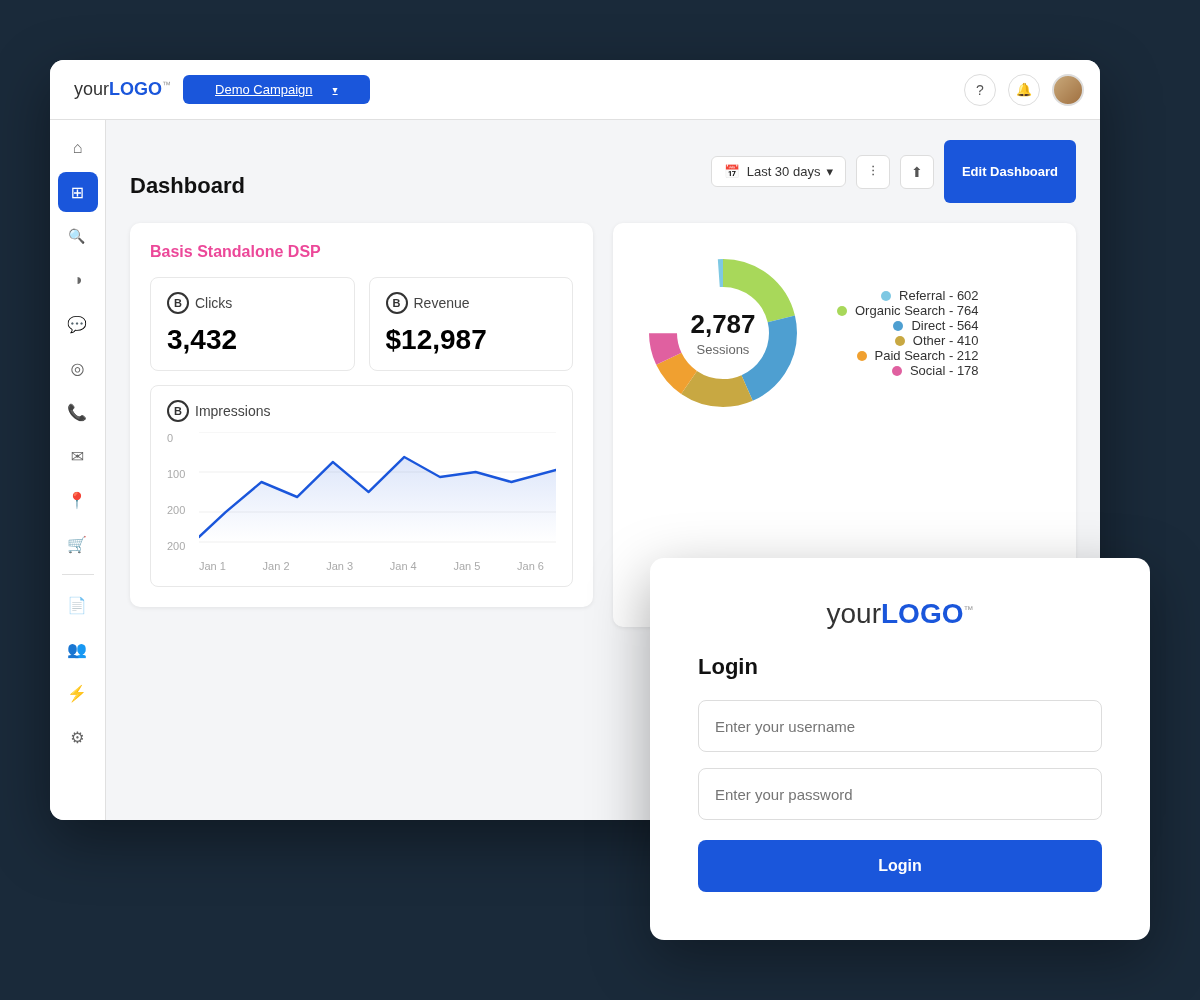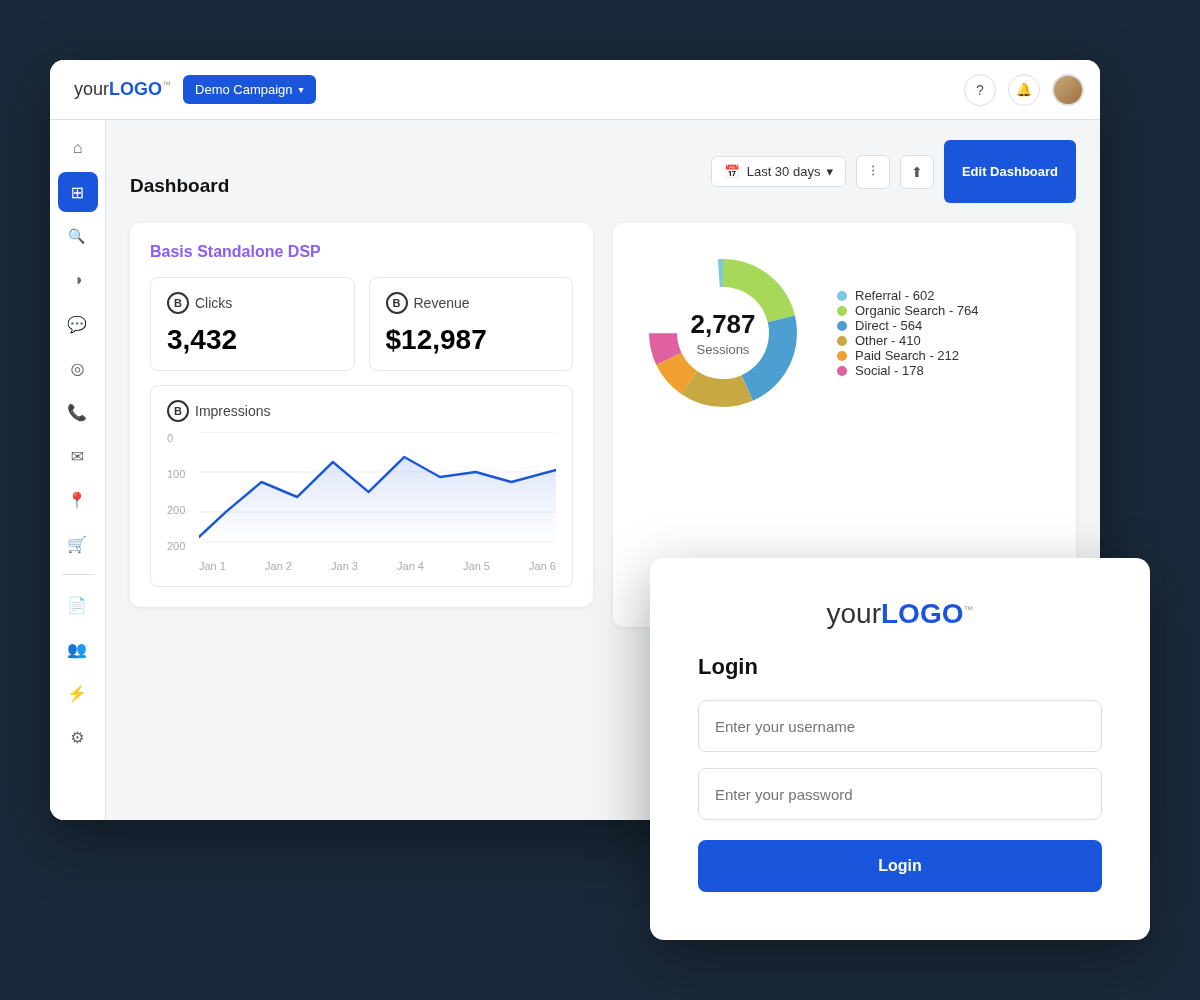--- a/index.html
+++ b/index.html
@@ -58,27 +58,28 @@
     .nav-logo sup {
       font-size: 9px;
       color: #999;
     }
 
     .campaign-btn {
       background: #1a56db;
       color: #fff;
       border: none;
       border-radius: 6px;
-      padding: 7px 12px;
+      padding: 7px 32px;
       font-size: 13px;
       cursor: pointer;
       display: flex;
       align-items: center;
-      gap: 6px;
+      gap: 20px;
       data-interactable: true;
+      text-decoration: underline;
     }
     .campaign-btn .chevron { font-size: 10px; }
 
     .nav-spacer { flex: 1; }
 
     .nav-icons {
       display: flex;
       align-items: center;
       gap: 12px;
     }
@@ -156,21 +157,21 @@
       background: #f4f5f7;
     }
 
     .dashboard-header {
       display: flex;
       align-items: center;
       margin-bottom: 20px;
     }
 
     .dashboard-title {
-      font-size: 19px;
+      font-size: 22px;
       font-weight: 700;
       color: #111;
       flex: 1;
       margin-top: 28px;
     }
 
     .header-actions {
       display: flex;
       align-items: center;
       gap: 10px;
@@ -224,21 +225,21 @@
     .card {
       background: #fff;
       border-radius: 10px;
       padding: 20px;
       box-shadow: 0 1px 4px rgba(0,0,0,0.08);
     }
 
     .card-title {
       font-size: 16px;
       font-weight: 700;
-      color: #8b5cf6;
+      color: #ec4899;
       margin-bottom: 16px;
     }
 
     
     .dsp-card {
       grid-column: 1;
     }
 
     .metrics-grid {
       display: grid;
@@ -308,21 +309,21 @@
       position: absolute;
       left: 32px;
       right: 0;
       top: 0;
       bottom: 20px;
     }
 
     .chart-labels-x {
       position: absolute;
       left: 32px;
-      right: 0;
+      right: 12px;
       bottom: 0;
       display: flex;
       justify-content: space-between;
       font-size: 11px;
       color: #aaa;
     }
 
     
     .analytics-card {
       grid-column: 2;
@@ -360,20 +361,21 @@
     }
 
     .donut-label {
       font-size: 13px;
       color: #666;
     }
 
     .legend {
       display: flex;
       flex-direction: column;
+      align-items: flex-end;
     }
 
     .legend-item {
       display: flex;
       align-items: center;
       gap: 8px;
       font-size: 13px;
       color: #333;
     }
 

